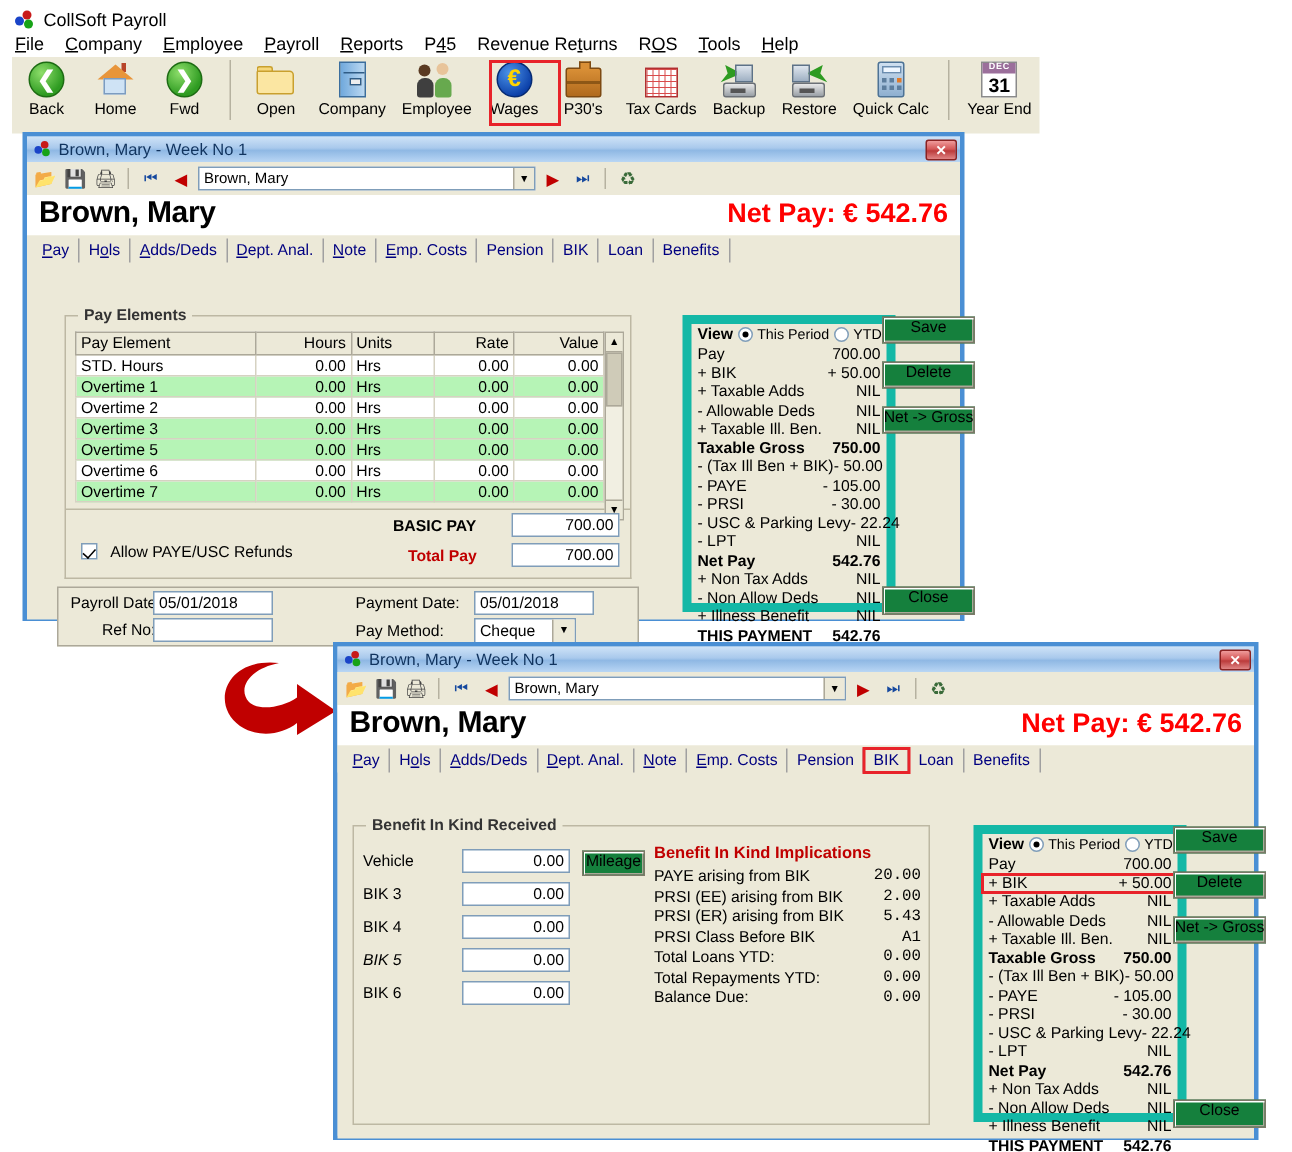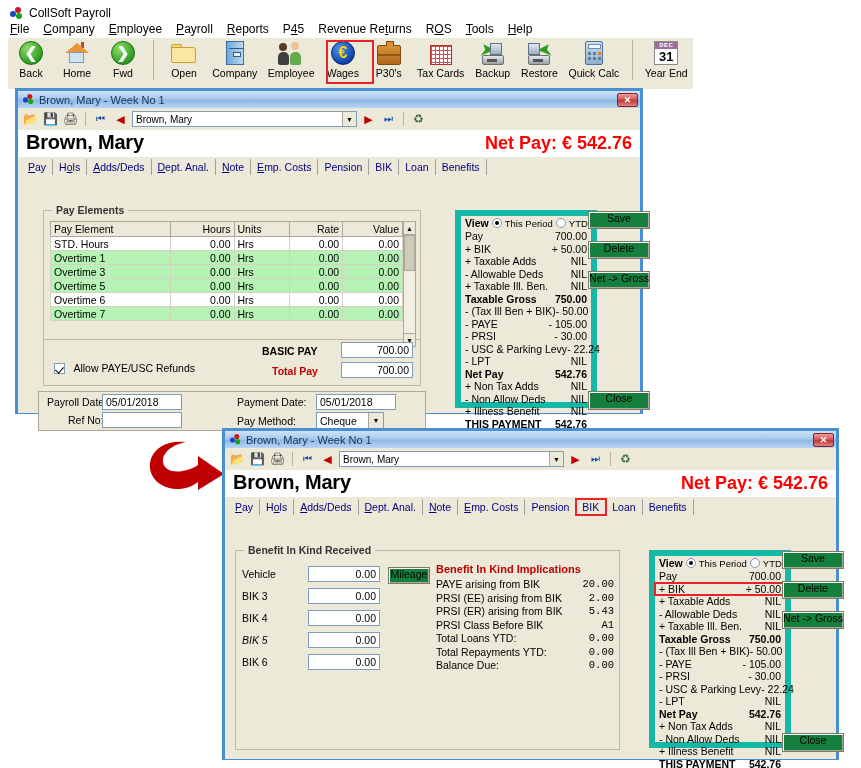--- a/index.html
+++ b/index.html
@@ -411,20 +411,27 @@
                   </tr>
                   <tr>
                     <td>STD. Hours</td>
                     <td class="r sel-cell">0.00</td>
                     <td>Hrs</td>
                     <td class="r">0.00</td>
                     <td class="r">0.00</td>
                   </tr>
                   <tr class="alt">
                     <td>Overtime 1</td>
+                    <td class="r">0.00</td>
+                    <td>Hrs</td>
+                    <td class="r">0.00</td>
+                    <td class="r">0.00</td>
+                  </tr>
+                  <tr>
+                    <td>Overtime 2</td>
                     <td class="r">0.00</td>
                     <td>Hrs</td>
                     <td class="r">0.00</td>
                     <td class="r">0.00</td>
                   </tr>
                   <tr class="alt">
                     <td>Overtime 3</td>
                     <td class="r">0.00</td>
                     <td>Hrs</td>
                     <td class="r">0.00</td>

